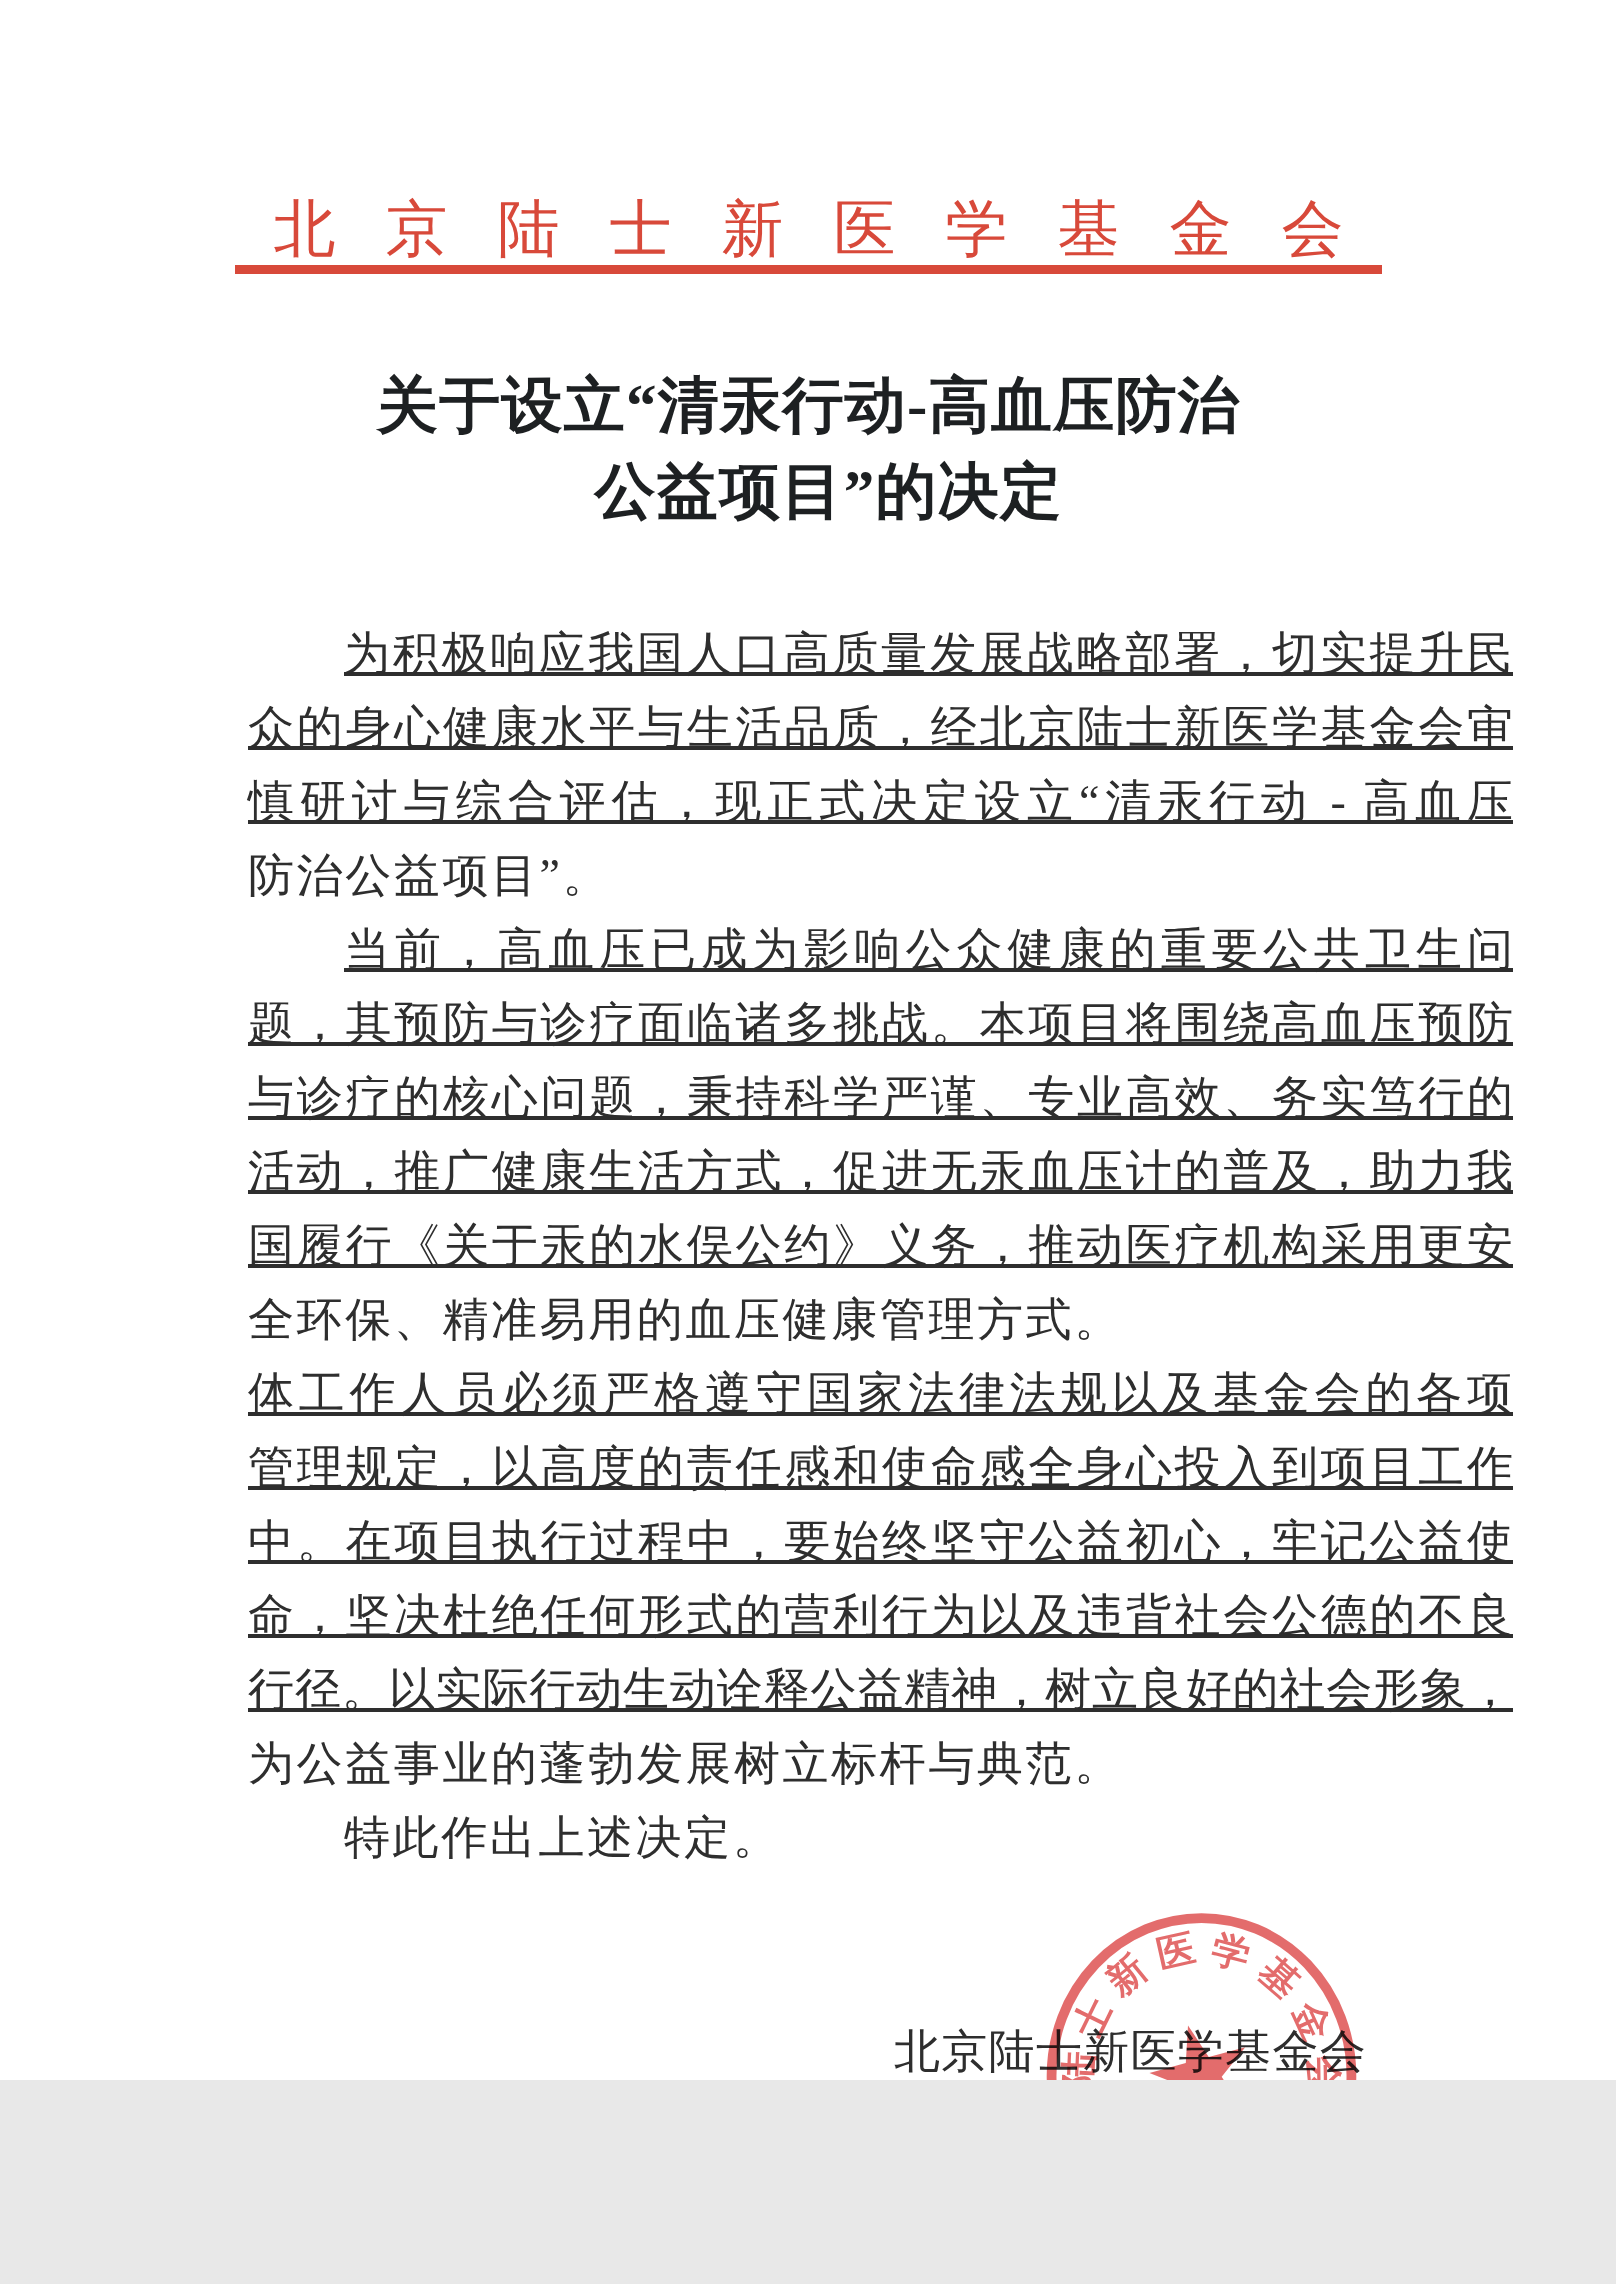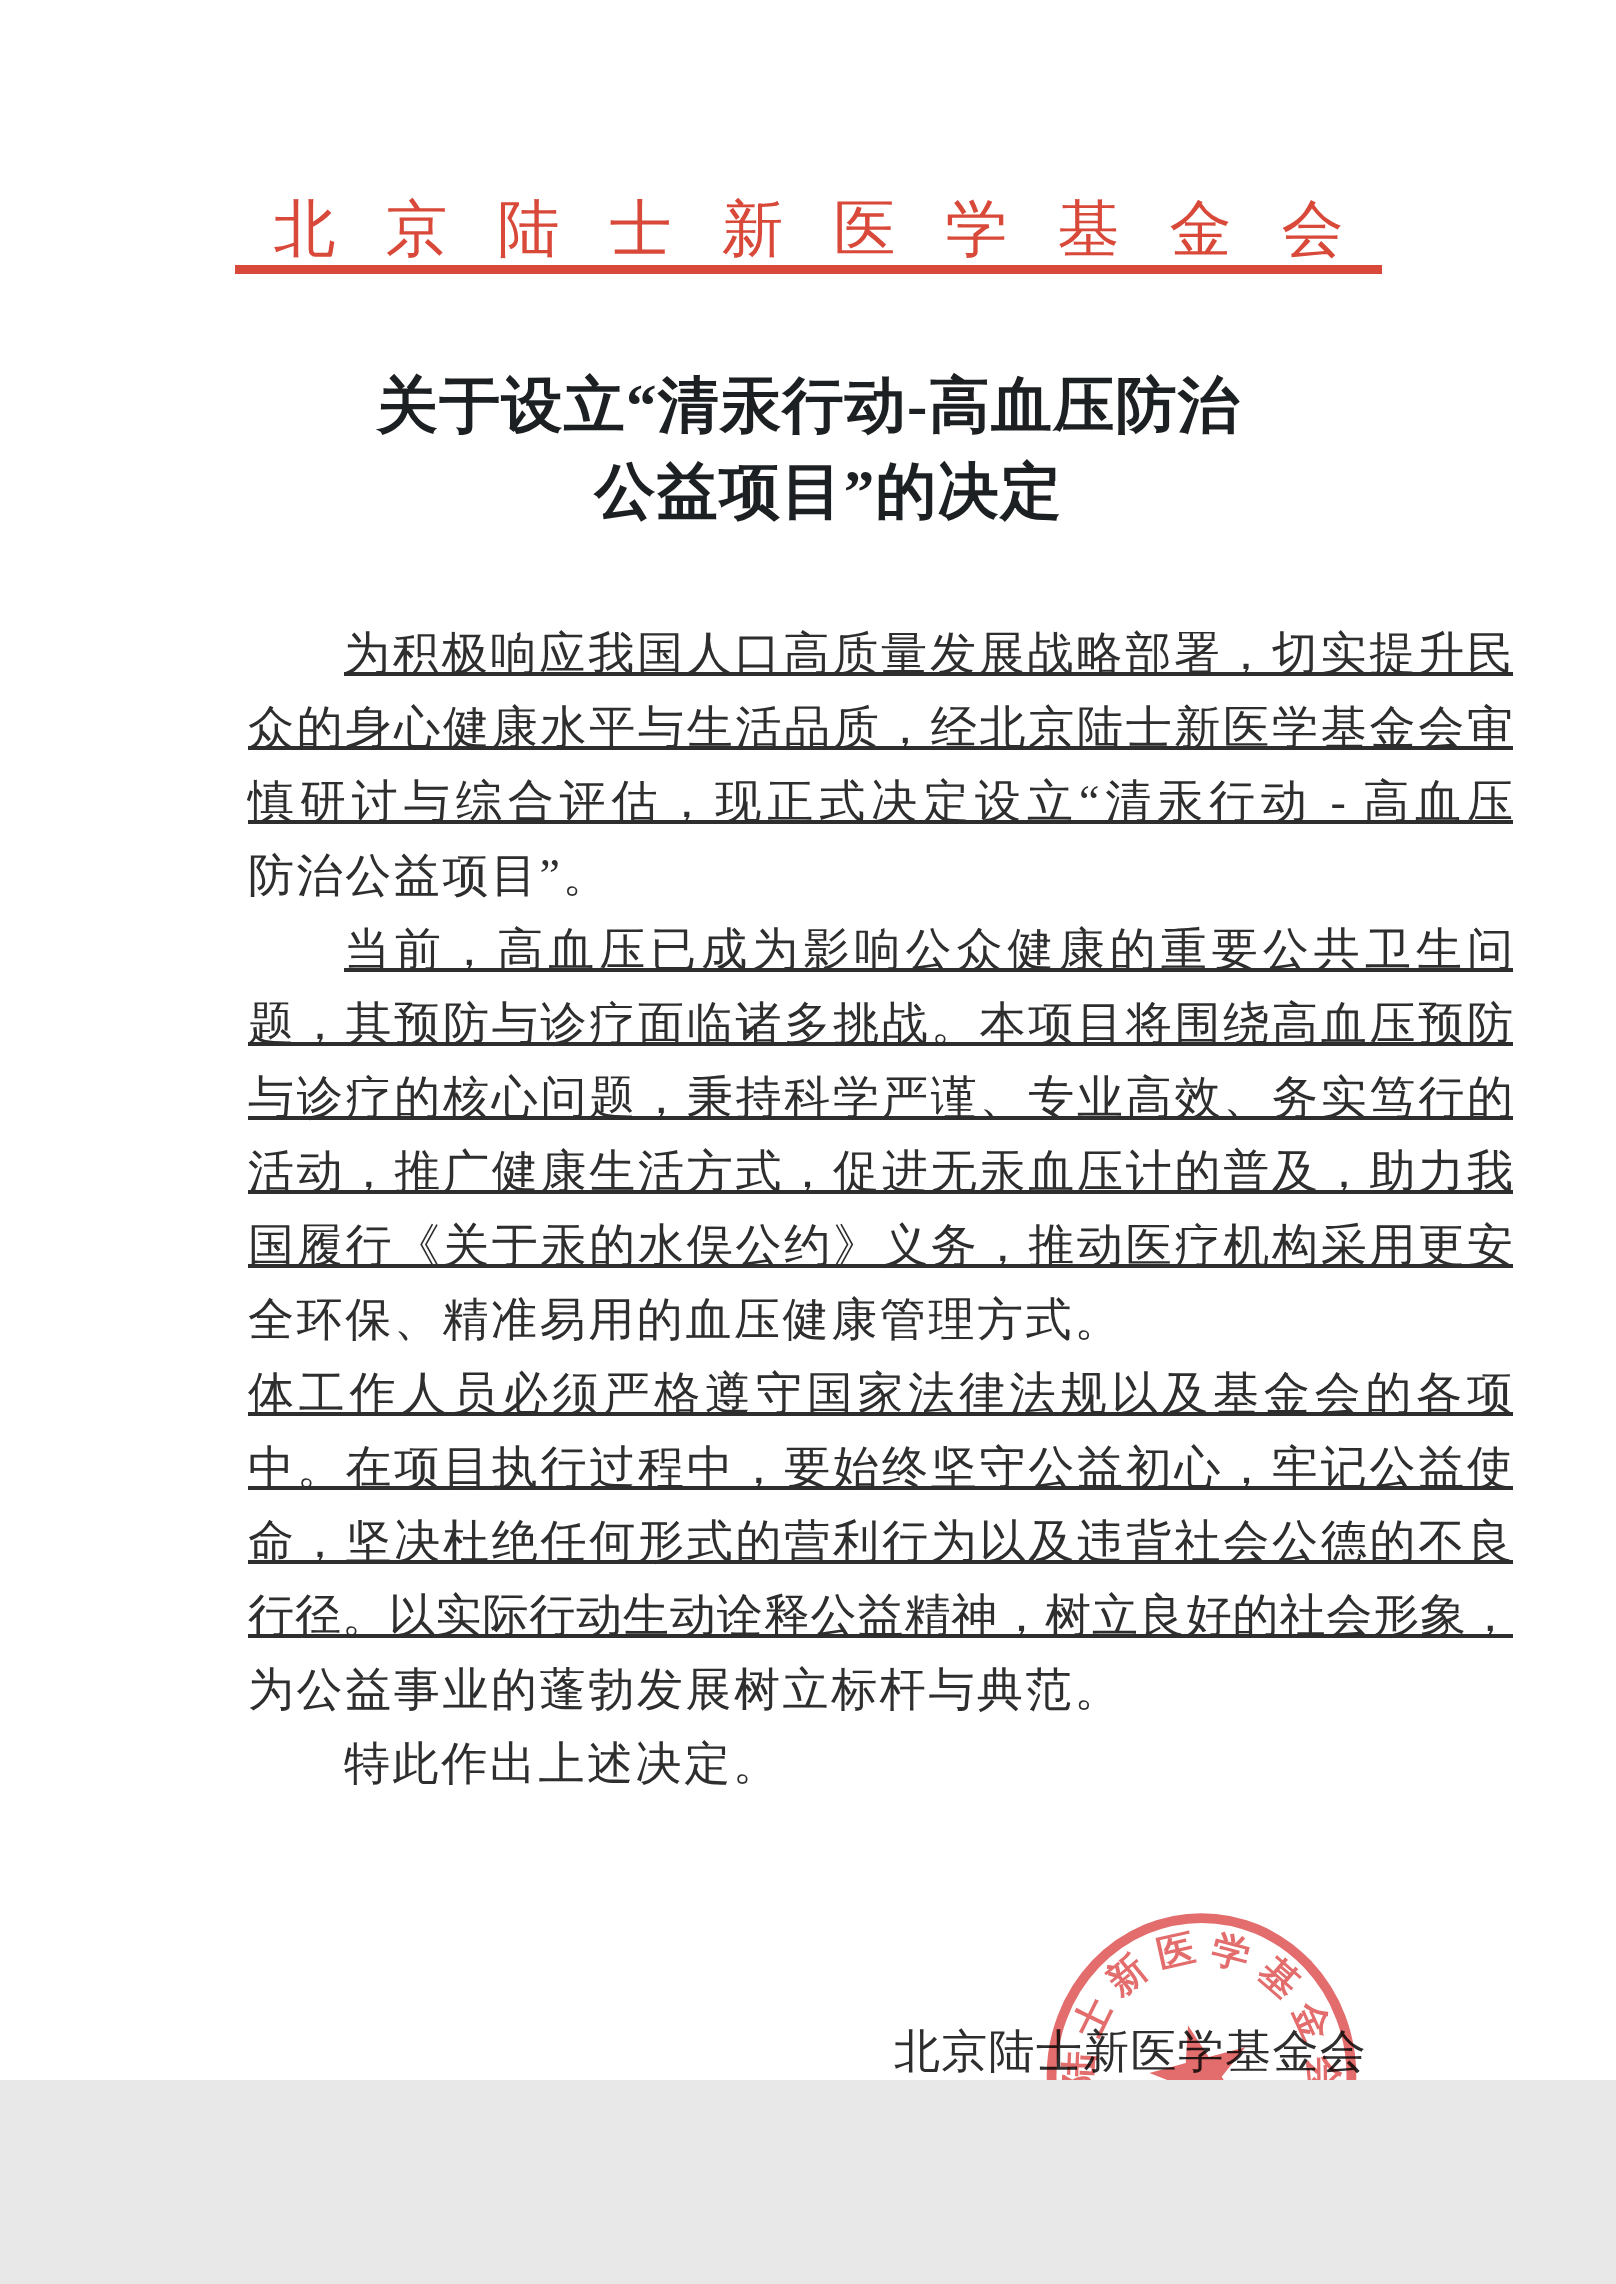--- a/index.html
+++ b/index.html
@@ -99,20 +99,21 @@
     <div class="line">防治公益项目”。</div>
 
     <div class="line indent fill">当前，高血压已成为影响公众健康的重要公共卫生问</div>
     <div class="line fill">题，其预防与诊疗面临诸多挑战。本项目将围绕高血压预防</div>
     <div class="line fill">与诊疗的核心问题，秉持科学严谨、专业高效、务实笃行的</div>
     <div class="line fill">活动，推广健康生活方式，促进无汞血压计的普及，助力我</div>
     <div class="line fill">国履行《关于汞的水俣公约》义务，推动医疗机构采用更安</div>
     <div class="line">全环保、精准易用的血压健康管理方式。</div>
 
     <div class="line fill">体工作人员必须严格遵守国家法律法规以及基金会的各项</div>
+    <div class="line fill">管理规定，以高度的责任感和使命感全身心投入到项目工作</div>
     <div class="line fill">中。在项目执行过程中，要始终坚守公益初心，牢记公益使</div>
     <div class="line fill">命，坚决杜绝任何形式的营利行为以及违背社会公德的不良</div>
     <div class="line fill">行径。以实际行动生动诠释公益精神，树立良好的社会形象，</div>
     <div class="line">为公益事业的蓬勃发展树立标杆与典范。</div>
 
     <div class="line indent">特此作出上述决定。</div>
   </div>
 
   <div class="sig-org">北京陆士新医学基金会</div>
   <div class="sig-date">二〇二五年九月九日</div>

